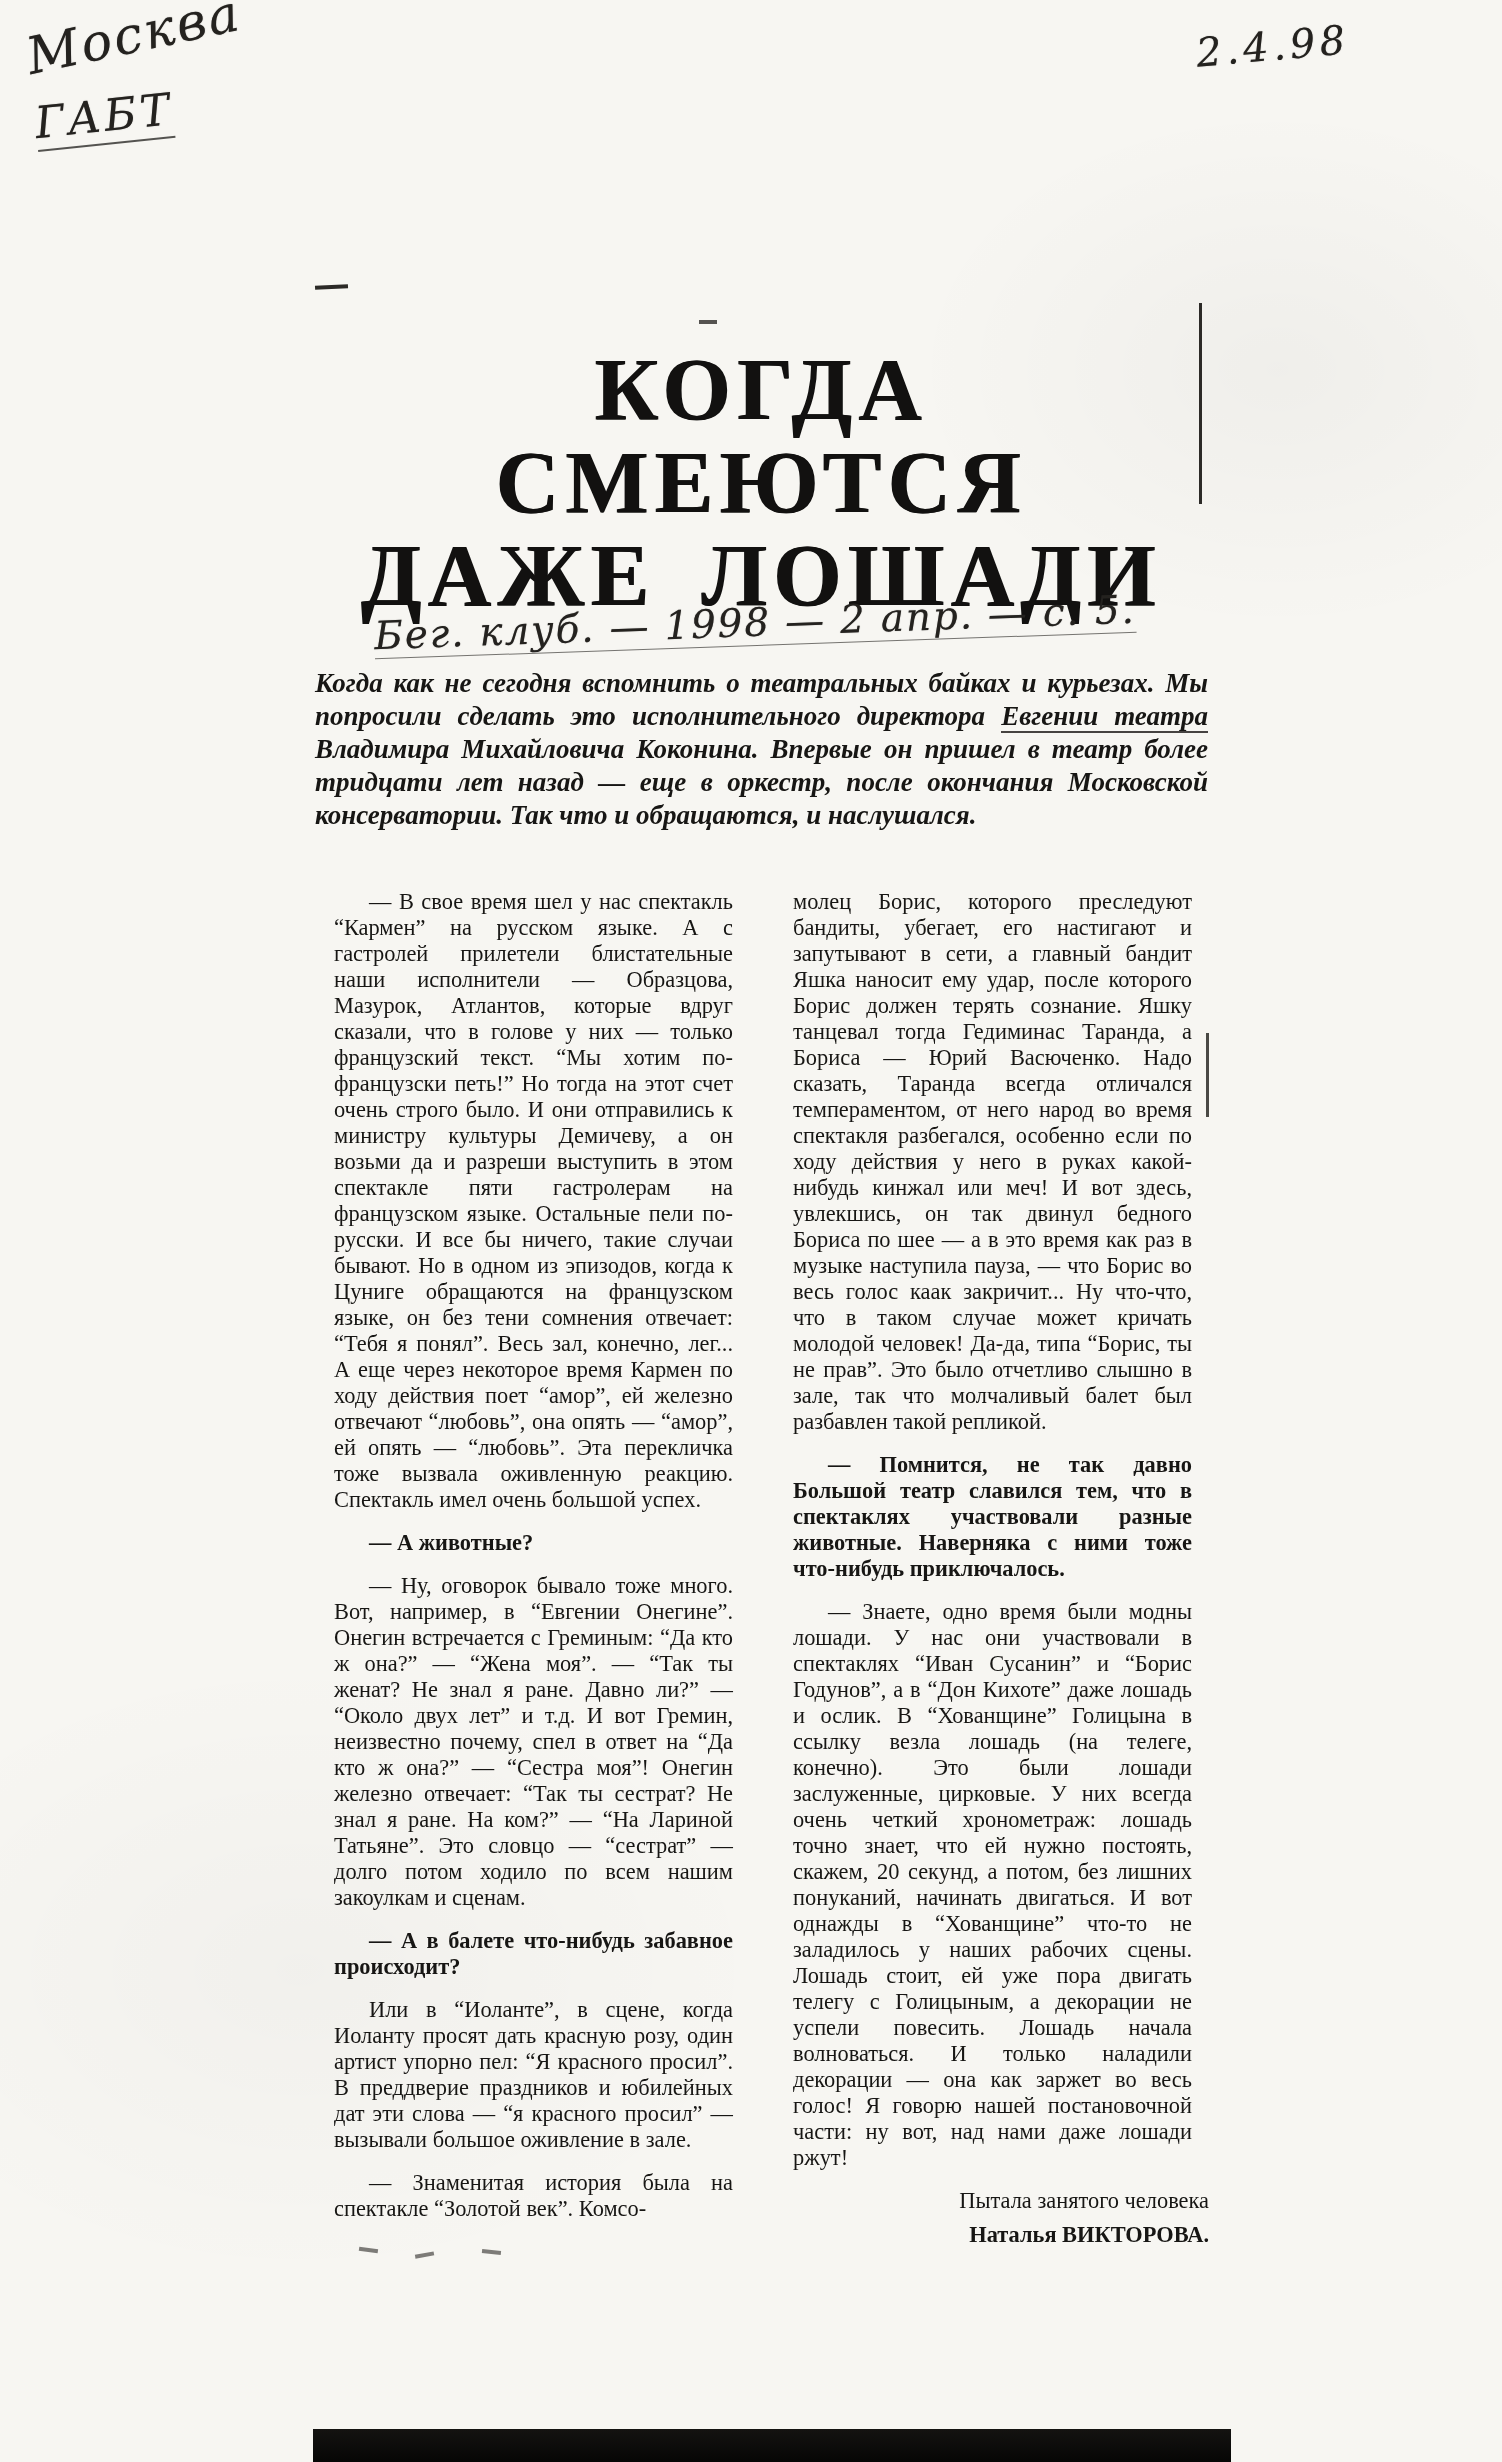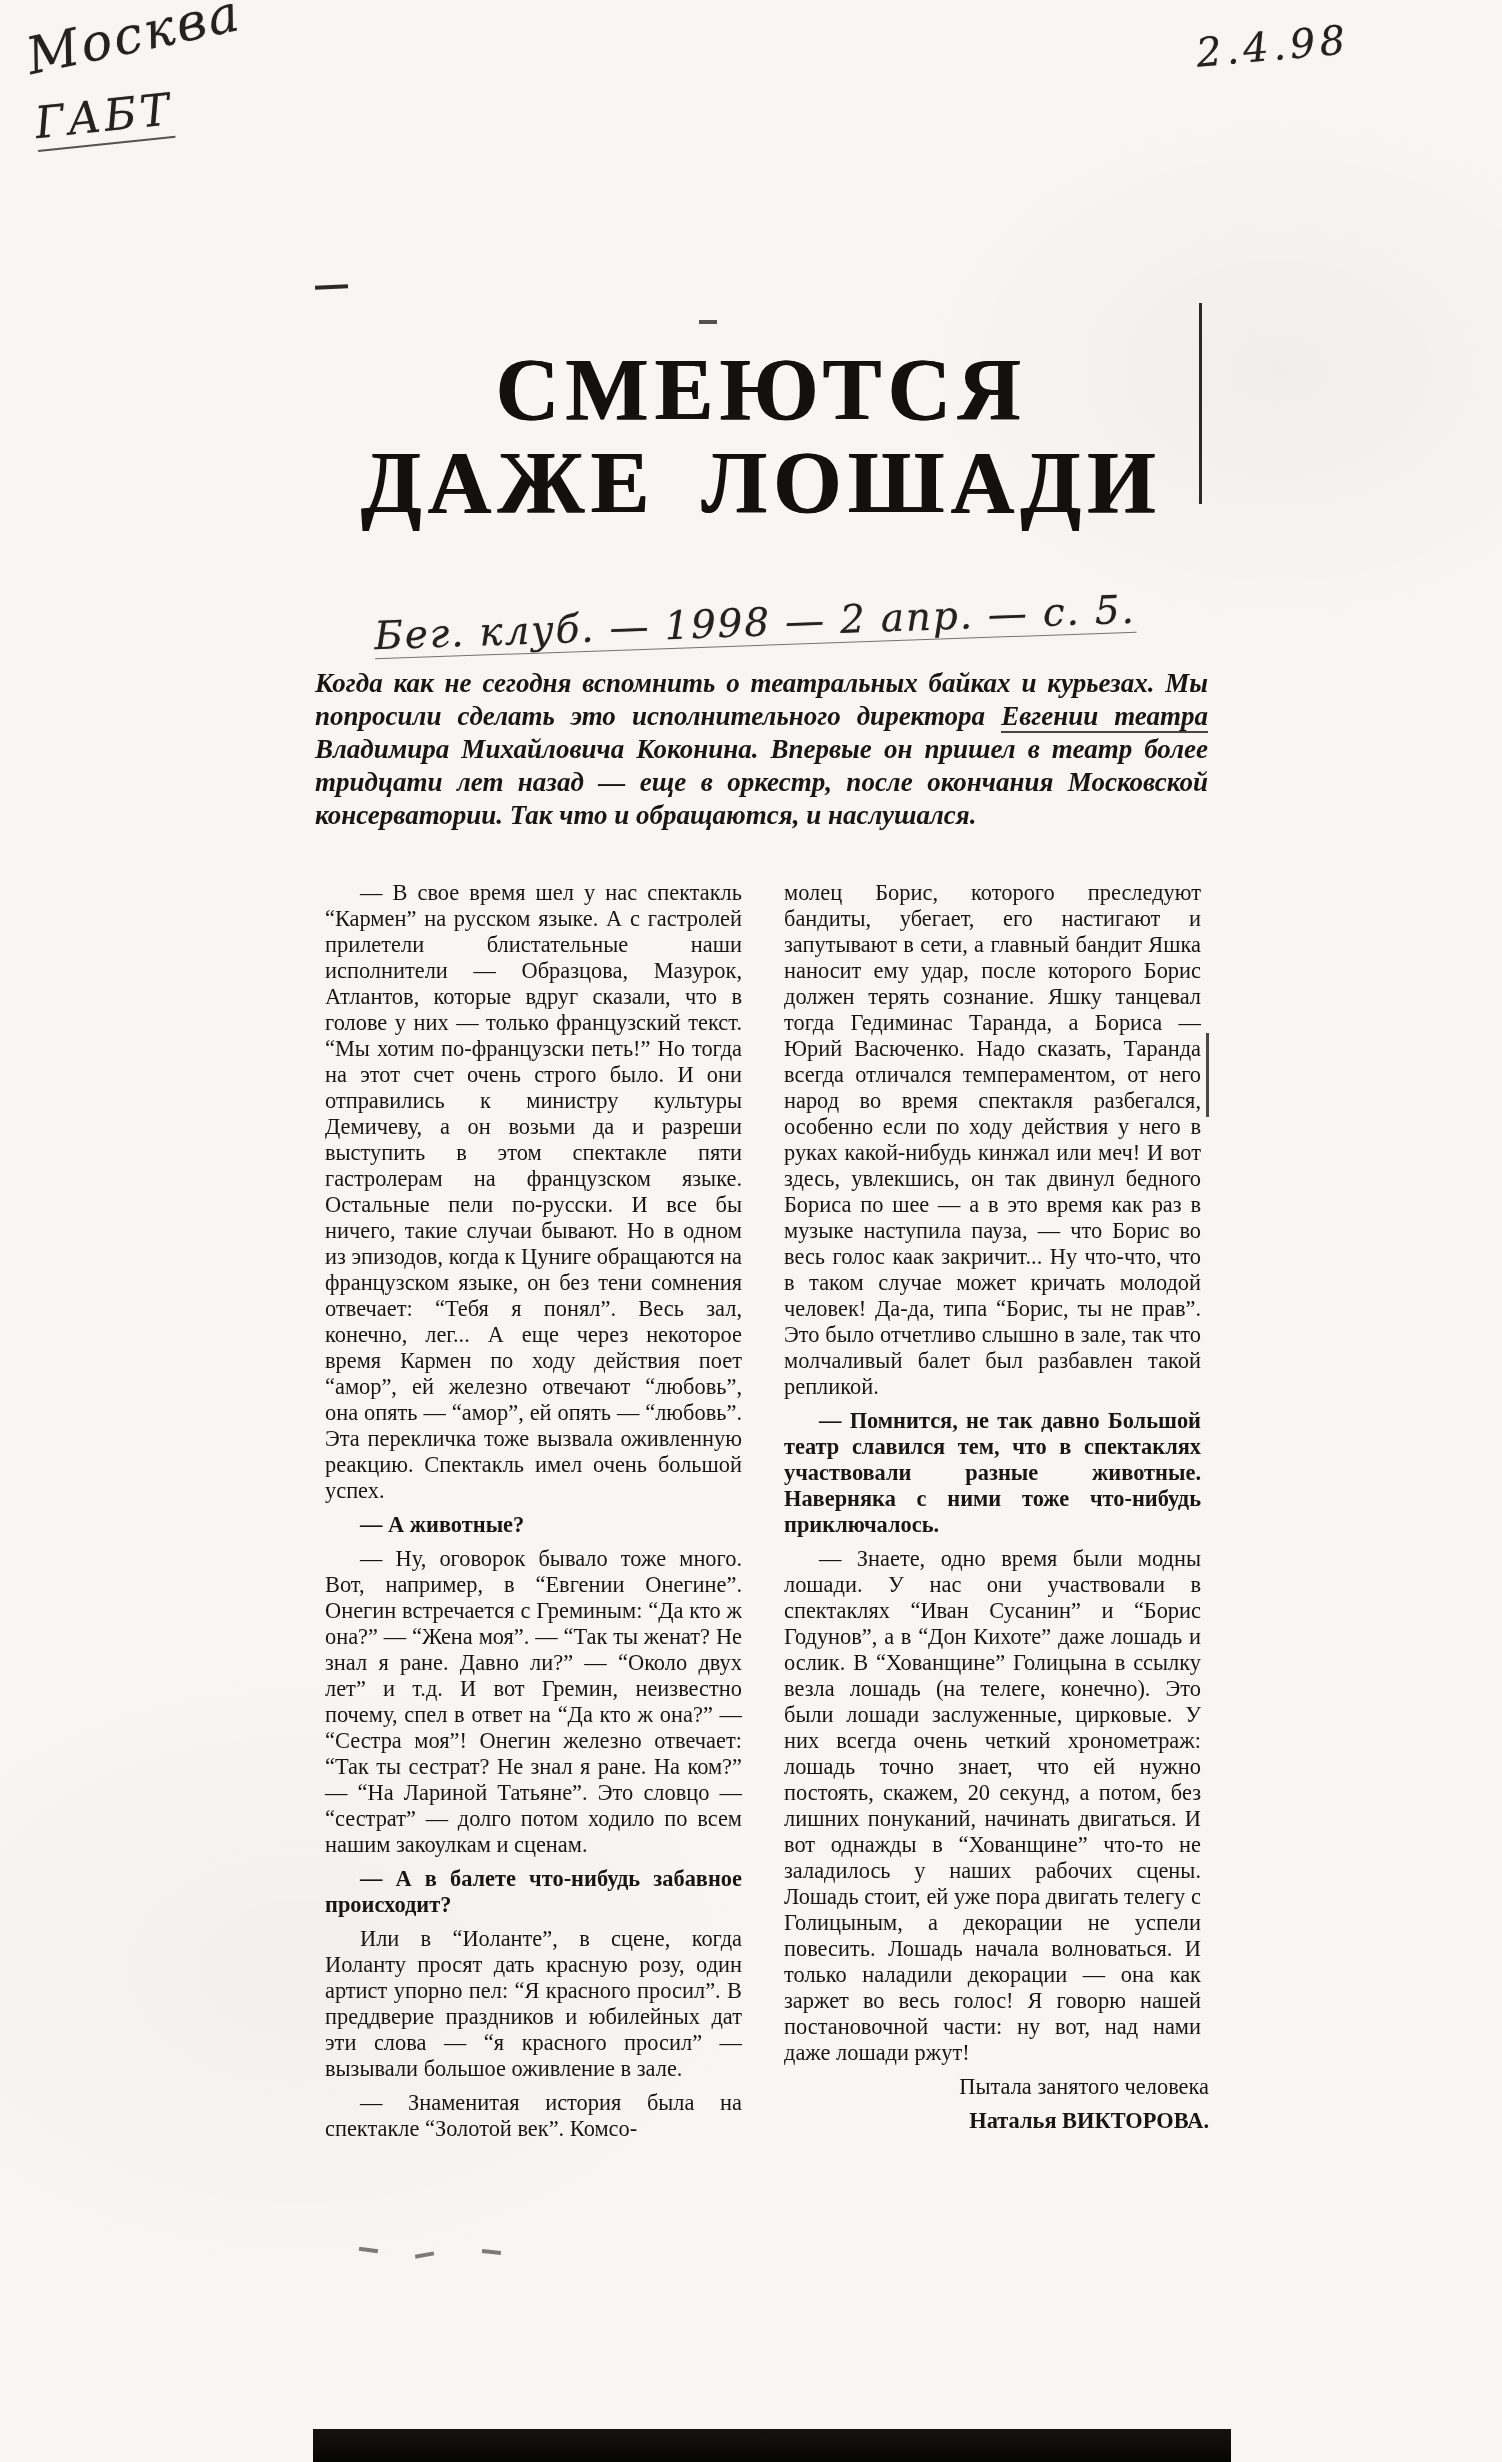--- a/index.html
+++ b/index.html
@@ -67,21 +67,21 @@
     position: absolute;
     top: 872px;
     width: 433px;
     font-size: 22.4px;
     line-height: 26px;
     text-align: justify;
     color: #171614;
   }
   .col-left  { left: 317px; }
   .col-right { left: 776px; }
-  .body-p { margin: 8px; text-indent: 35px; font-family: Liberation Serif, serif; }
+  .body-p { margin: 17px; text-indent: 35px; font-family: Liberation Serif, serif; }
   .body-p.noindent { text-indent: 0; }
   .q { font-weight: 700; }
   .credit { margin: 8px 0 0 0; text-align: right; }
   .credit.author { font-weight: 700; }
 
   
   .artifact { position: absolute; background: #2c2a27; }
   .a-dash1 { left: 315px; top: 285px; width: 33px; height: 3.5px; transform: rotate(-3deg); }
   .a-dash2 { left: 699px; top: 320px; width: 17.6px; height: 3.5px; opacity: .8; }
   .a-vline1 { left: 1199px; top: 303px; width: 2.6px; height: 201px; }
@@ -101,20 +101,21 @@
 </head>
 <body>
 
 <div class="page">
 
   <div class="handwriting hw-city">Москва</div>
   <div class="handwriting hw-theatre">ГАБТ</div>
   <div class="handwriting hw-date">2.4.98</div>
 
   <div class="headline">
+    <div class="hl-line">КОГДА</div>
     <div class="hl-line">СМЕЮТСЯ</div>
     <div class="hl-line">ДАЖЕ ЛОШАДИ</div>
   </div>
 
   <div class="handwriting hw-source">Бег. клуб. — 1998 — 2 апр. — с. 5.</div>
 
   <div class="lede"><span>Когда как не сегодня вспомнить о театральных байках и курьезах. Мы попросили сделать это исполнительного директора </span><span class="hand-underline">Евгении театра</span><span> Владимира Михайловича Коконина. Впервые он пришел в театр более тридцати лет назад — еще в оркестр, после окончания Московской консерватории. Так что и обращаются, и наслушался.</span></div>
 
   <div class="col col-left">
     <p class="body-p">— В свое время шел у нас спектакль “Кармен” на русском языке. А с гастролей прилетели блистательные наши исполнители — Образцова, Мазурок, Атлантов, которые вдруг сказали, что в голове у них — только французский текст. “Мы хотим по-французски петь!” Но тогда на этот счет очень строго было. И они отправились к министру культуры Демичеву, а он возьми да и разреши выступить в этом спектакле пяти гастролерам на французском языке. Остальные пели по-русски. И все бы ничего, такие случаи бывают. Но в одном из эпизодов, когда к Цуниге обращаются на французском языке, он без тени сомнения отвечает: “Тебя я понял”. Весь зал, конечно, лег... А еще через некоторое время Кармен по ходу действия поет “амор”, ей железно отвечают “любовь”, она опять — “амор”, ей опять — “любовь”. Эта перекличка тоже вызвала оживленную реакцию. Спектакль имел очень большой успех.</p>

